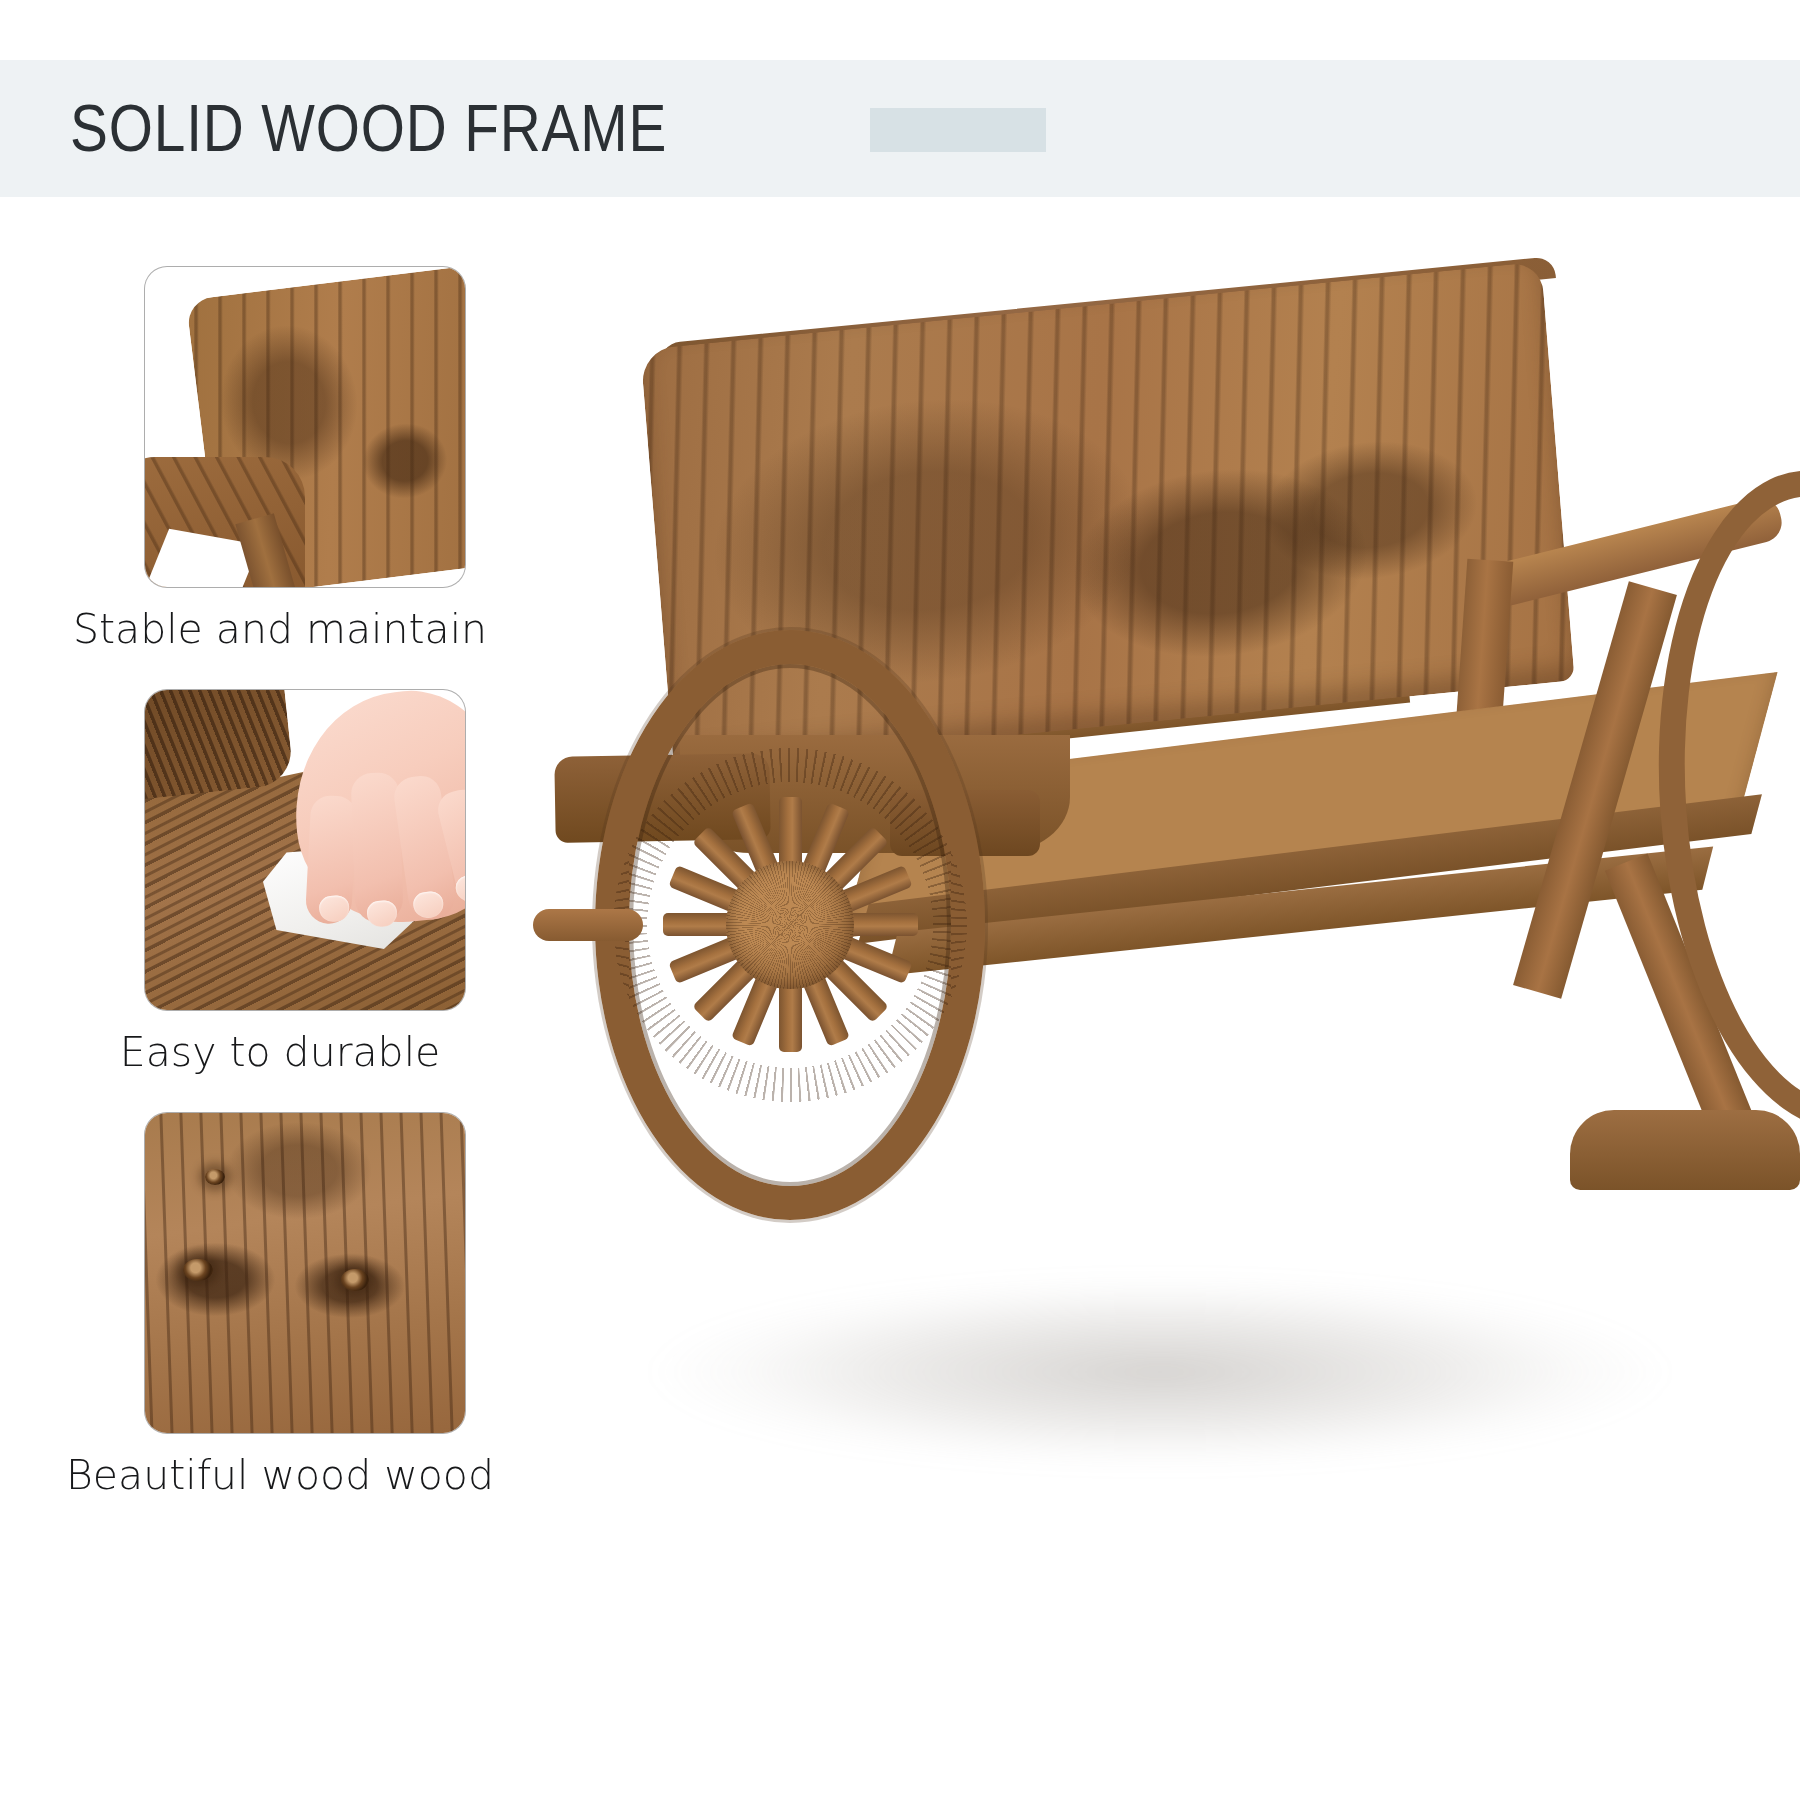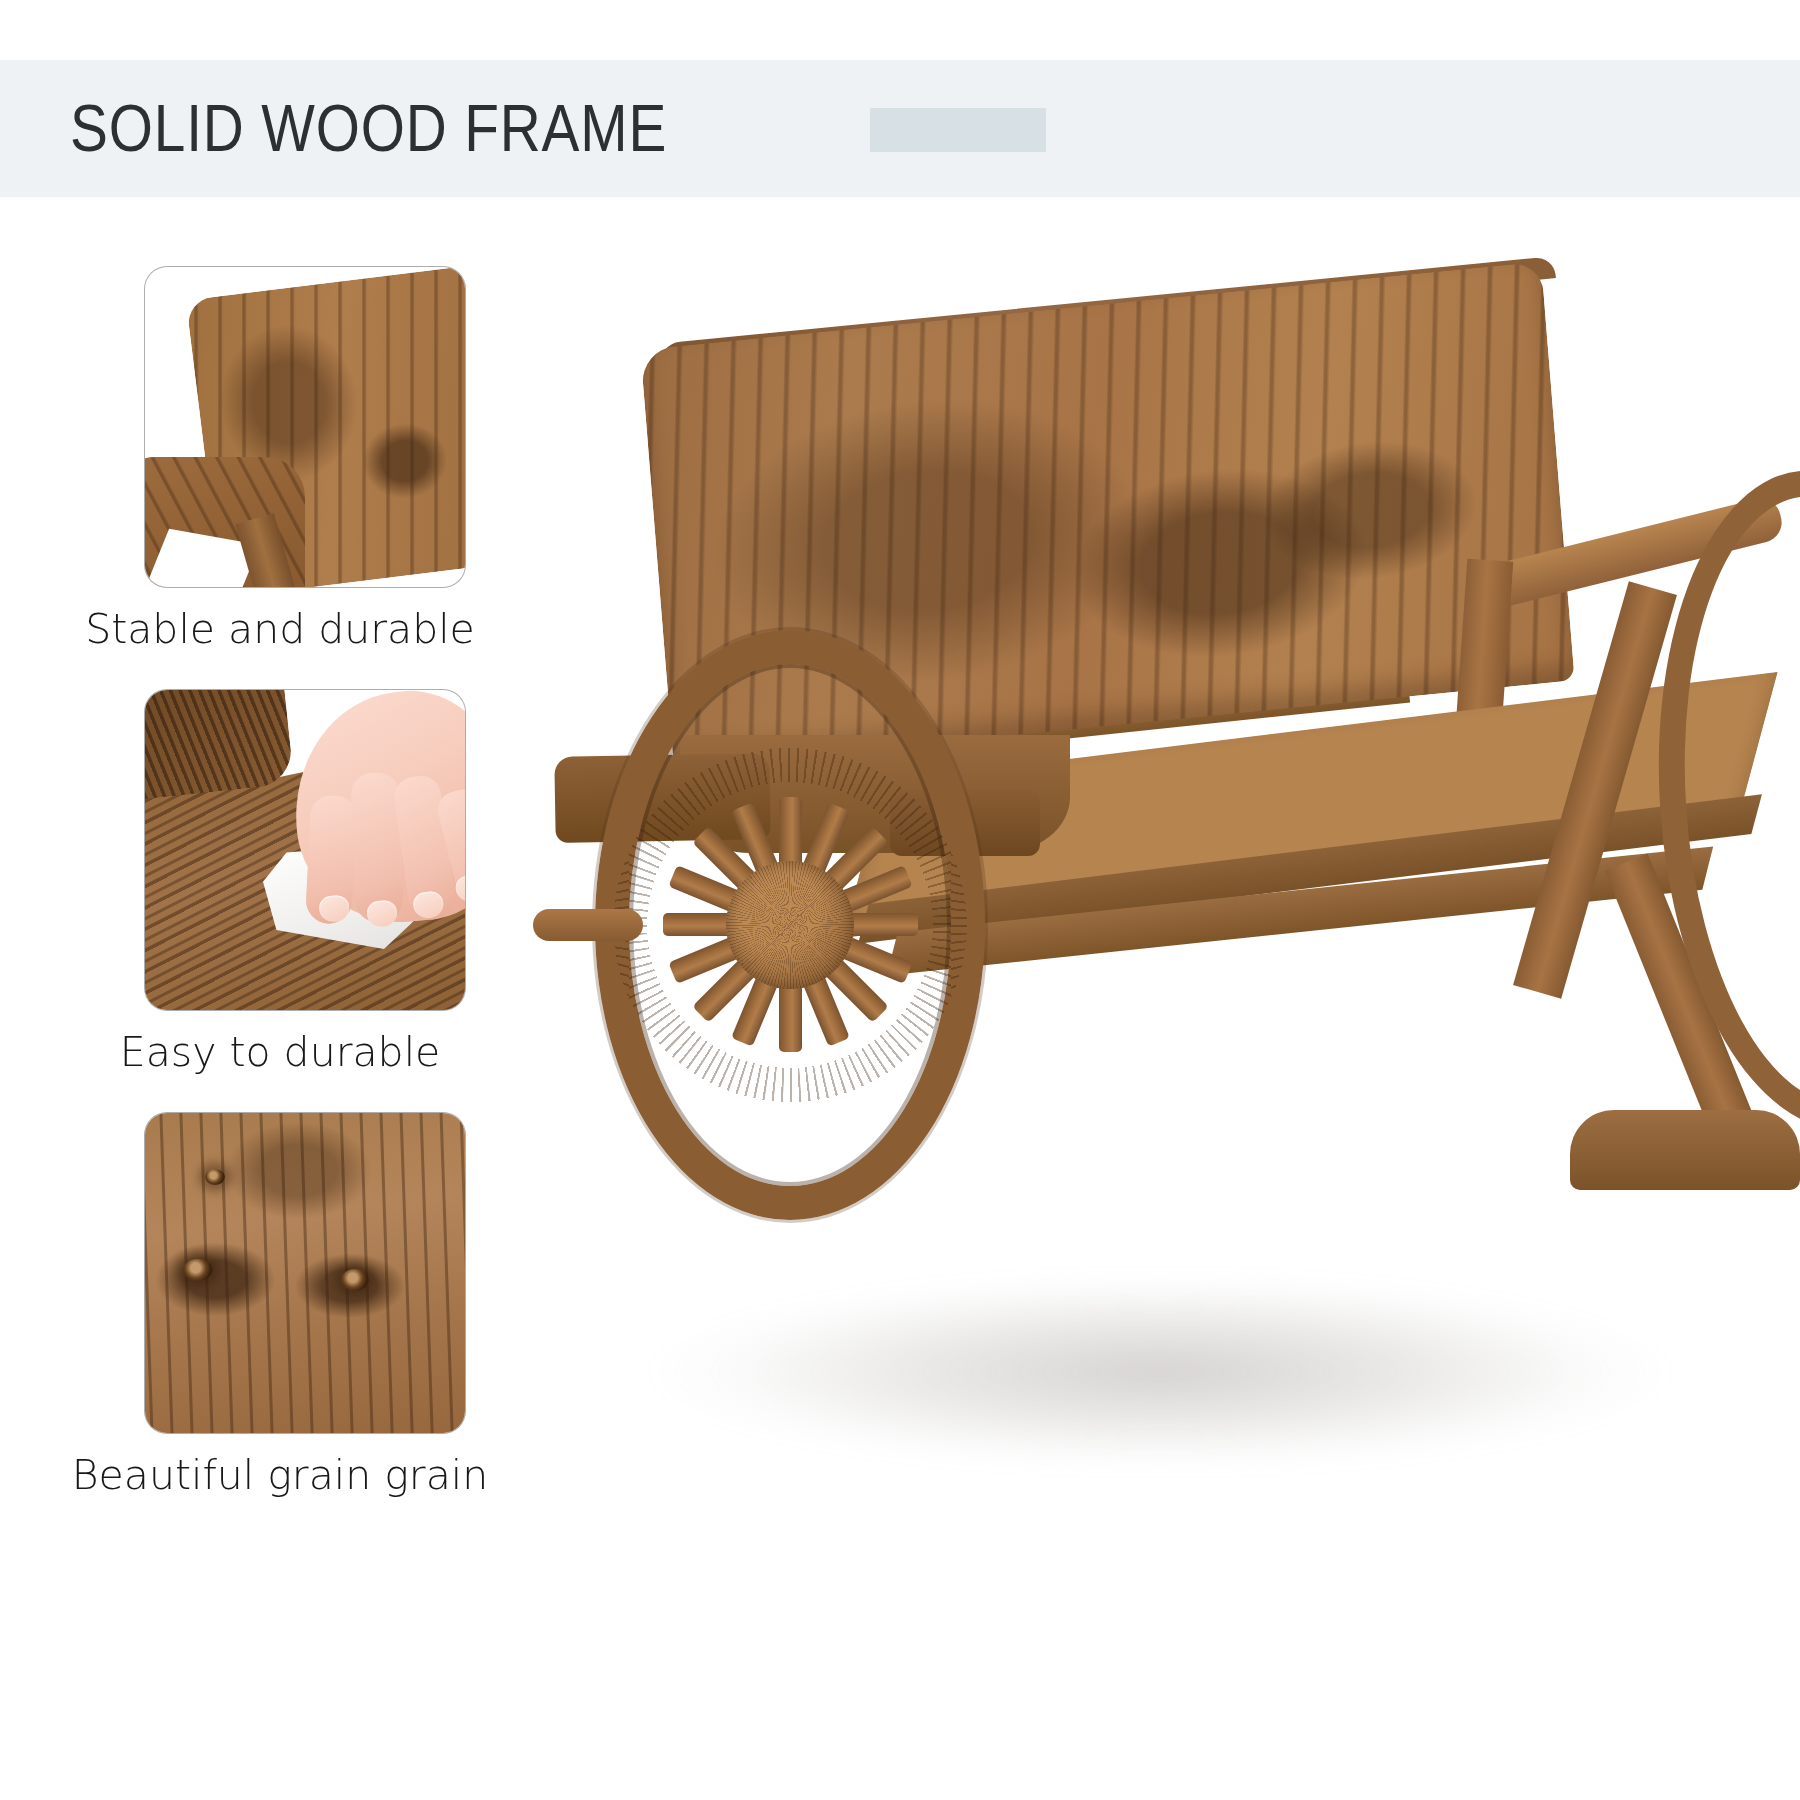--- a/index.html
+++ b/index.html
@@ -339,21 +339,21 @@
 
   <div class="feature-item" style="top:70px;">
     <div class="feature-card" style="top:0;">
       <div class="thumb-art">
         <div id="thumb1-board"></div>
         <div id="thumb1-arm"></div>
         <div id="thumb1-arm-hole"></div>
         <div id="thumb1-leg"></div>
       </div>
     </div>
-    <div class="feature-caption" style="top:338px;">Stable and durable</div>
+    <div class="feature-caption" style="top:338px;">Stable and maintain</div>
   </div>
 
   <div class="feature-item" style="top:493px;">
     <div class="feature-card" style="top:0;">
       <div class="thumb-art">
         <div id="thumb2-surface"></div>
         <div id="thumb2-white-gap"></div>
         <div id="thumb2-backpiece"></div>
         <div id="thumb2-cloth"></div>
         <div id="thumb2-hand">
@@ -373,21 +373,21 @@
 
   <div class="feature-item" style="top:916px;">
     <div class="feature-card" style="top:0;">
       <div class="thumb-art">
         <div id="thumb3-grain"></div>
         <div class="knot" style="left:38px;top:146px;width:30px;height:22px;"></div>
         <div class="knot" style="left:196px;top:156px;width:28px;height:22px;"></div>
         <div class="knot" style="left:60px;top:56px;width:20px;height:16px;"></div>
       </div>
     </div>
-    <div class="feature-caption" style="top:338px;">Beautiful grain grain</div>
+    <div class="feature-caption" style="top:338px;">Beautiful wood wood</div>
   </div>
 
 </div>
 
 <div id="product-photo">
 
   <div id="ground-shadow"></div>
 
   <div id="rear-rail"></div>
 

